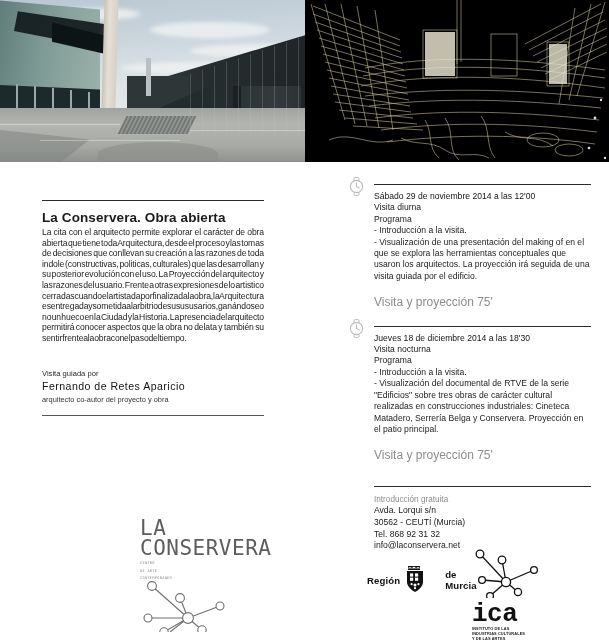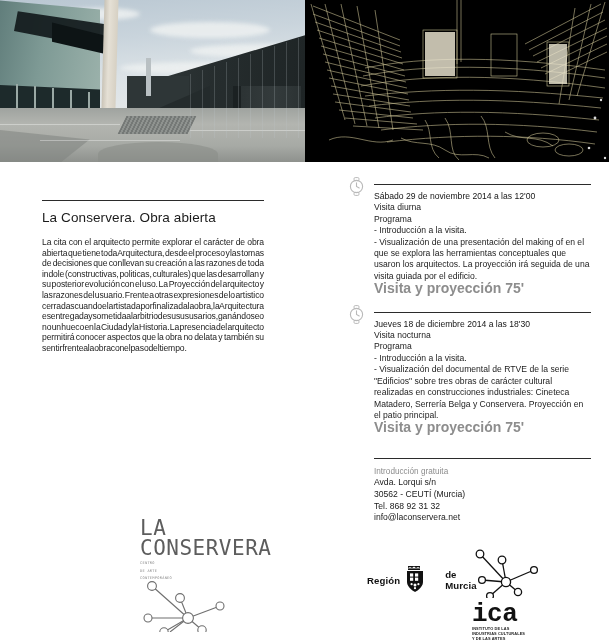--- a/index.html
+++ b/index.html
@@ -120,22 +120,22 @@
   .col-left{
     position:absolute;left:42px;top:38px;width:222px;
   }
   .col-right{
     position:absolute;left:348px;top:22px;width:243px;
   }
 
   .rule{height:1px;background:#2b2b2b;width:100%;}
 
   h1.title{
-    font-size:13.5px;font-weight:400;color:#1b1b1b;
-    margin:9px 0 12px 0;letter-spacing:.1px;
+    font-size:13.5px;font-weight:700;color:#1b1b1b;
+    margin:9px 0 2px 0;letter-spacing:.1px;
   }
   .body-copy{
     font-size:8.6px;line-height:10.6px;color:#1c1c1c;
     text-align:justify;
     word-spacing:-2.4px;letter-spacing:-.12px;
     margin:0;
   }
   .guide{margin-top:24px;}
   .guide-kicker{font-size:7.6px;color:#2a2a2a;line-height:11px;}
   .guide-name{font-size:10.6px;color:#141414;line-height:15px;letter-spacing:.45px;}
@@ -143,21 +143,21 @@
   .guide-rule{margin-top:10px;height:1px;background:#555;}
 
   
   .event{position:relative;padding-left:26px;margin-bottom:17px;}
   .event .rule{margin-bottom:6px;}
   .clock{
     position:absolute;left:0;top:-7px;width:17px;height:19px;
   }
   .ev-head{font-size:8.6px;font-weight:400;color:#151515;line-height:11.4px;}
   .ev-line{font-size:8.6px;color:#1c1c1c;line-height:11.4px;}
-  .ev-note{font-size:14px;color:#8d8d8d;line-height:11.4px;margin-top:1px;font-weight:bold;}
+  .ev-note{font-size:12px;color:#8d8d8d;line-height:11.4px;margin-top:15px;}
 
   .contact{position:relative;padding-left:26px;margin-top:24px;}
   .contact .rule{margin-bottom:7px;}
   .c-kick{font-size:8.2px;color:#8d8d8d;line-height:11.6px;}
   .c-line{font-size:8.6px;color:#1a1a1a;line-height:11.6px;}
 
   
   .logo-conservera{
     position:absolute;left:140px;top:518px;width:150px;height:112px;
   }
@@ -292,20 +292,26 @@
 </div>
 
 <div class="content">
 
   <div class="col-left">
     <div class="rule"></div>
     <h1 class="title">La Conservera. Obra abierta</h1>
     <p class="body-copy">La cita con el arquitecto permite explorar el carácter de obra abierta que tiene toda Arquitectura, desde el proceso y las tomas de decisiones que conllevan su creación a las razones de toda indole (constructivas, politicas, culturales) que las desarrollan y su posterior evolución con el uso. La Proyección del arquitecto y las razones del usuario. Frente a otras expresiones de lo artistico cerradas cuando el artista da por finalizada la obra, la Arquitectura es entregada y sometida al arbitrio de sus ususarios, ganándose o no un hueco en la Ciudad y la Historia.
 La presencia del arquitecto permitirá conocer aspectos que la obra no delata y también su sentir frente a la obra con el paso del tiempo.</p>
 
+    <div class="guide">
+      <div class="guide-kicker">Visita guiada por</div>
+      <div class="guide-name">Fernando de Retes Aparicio</div>
+      <div class="guide-role">arquitecto co-autor del proyecto y obra</div>
+      <div class="guide-rule"></div>
+    </div>
   </div>
 
   <div class="col-right">
 
     <div class="event">
       <span class="clock">
         <svg width="17" height="19" viewBox="0 0 17 19">
           <rect x="6" y="0.6" width="5" height="3" rx="1.2" fill="none" stroke="#b9b9b9" stroke-width="1"></rect>
           <rect x="6" y="15.4" width="5" height="3" rx="1.2" fill="none" stroke="#b9b9b9" stroke-width="1"></rect>
           <circle cx="8.5" cy="9.5" r="6.1" fill="none" stroke="#b9b9b9" stroke-width="1.1"></circle>

